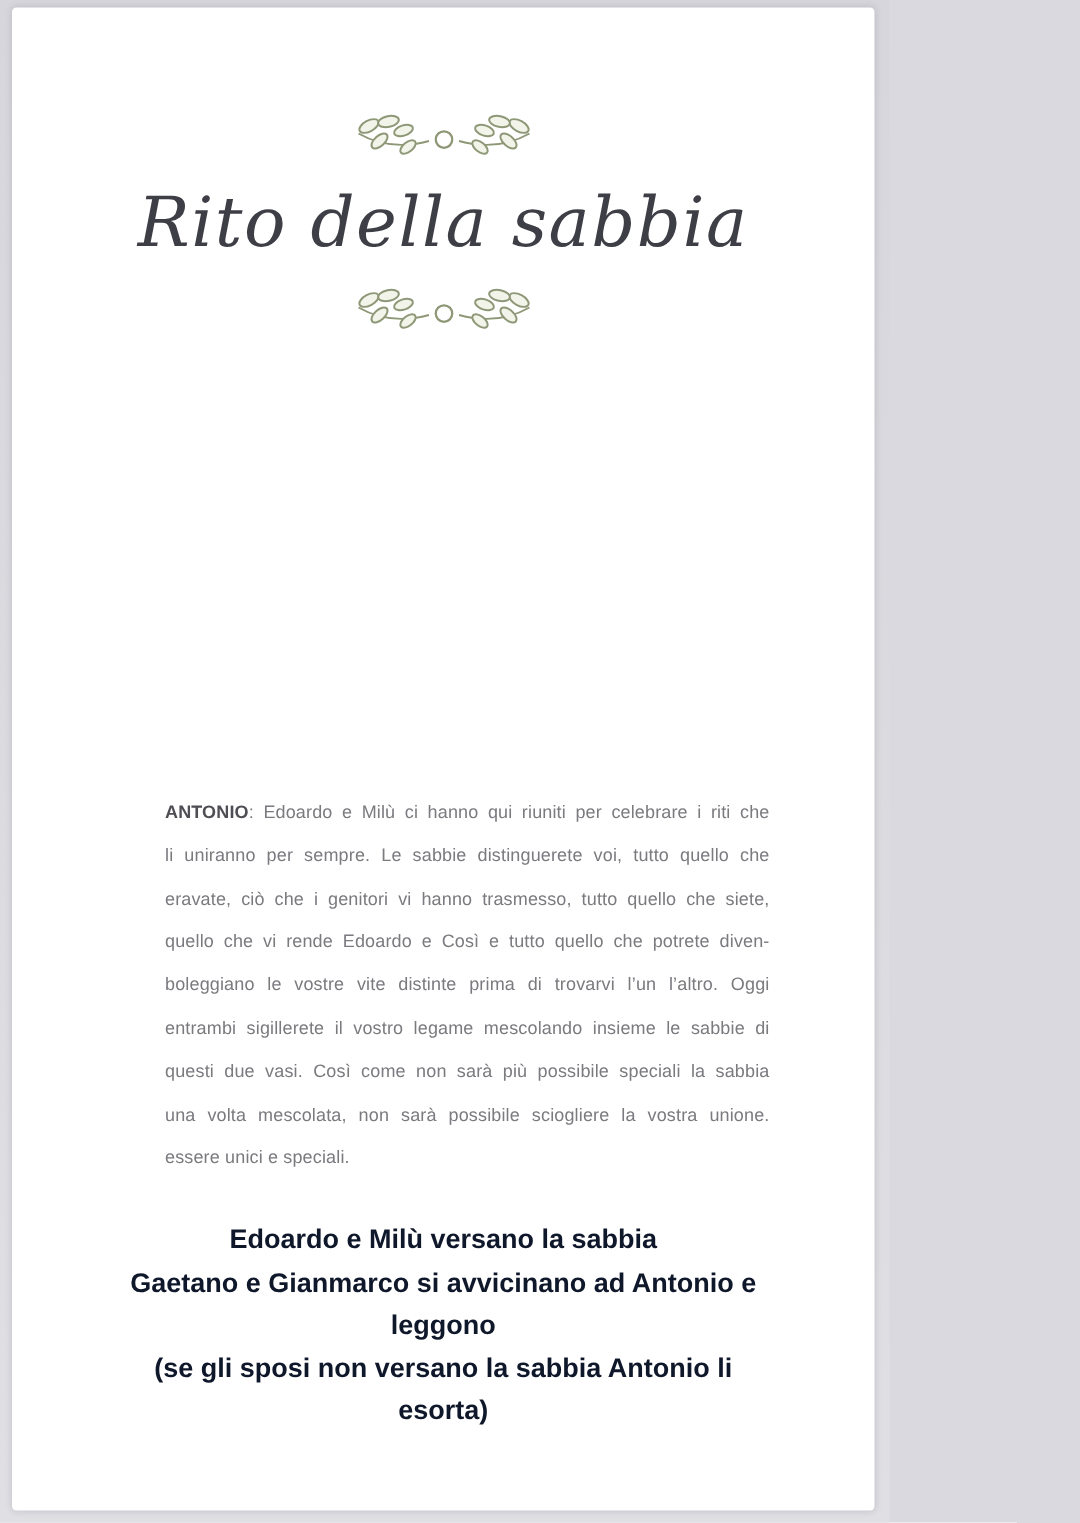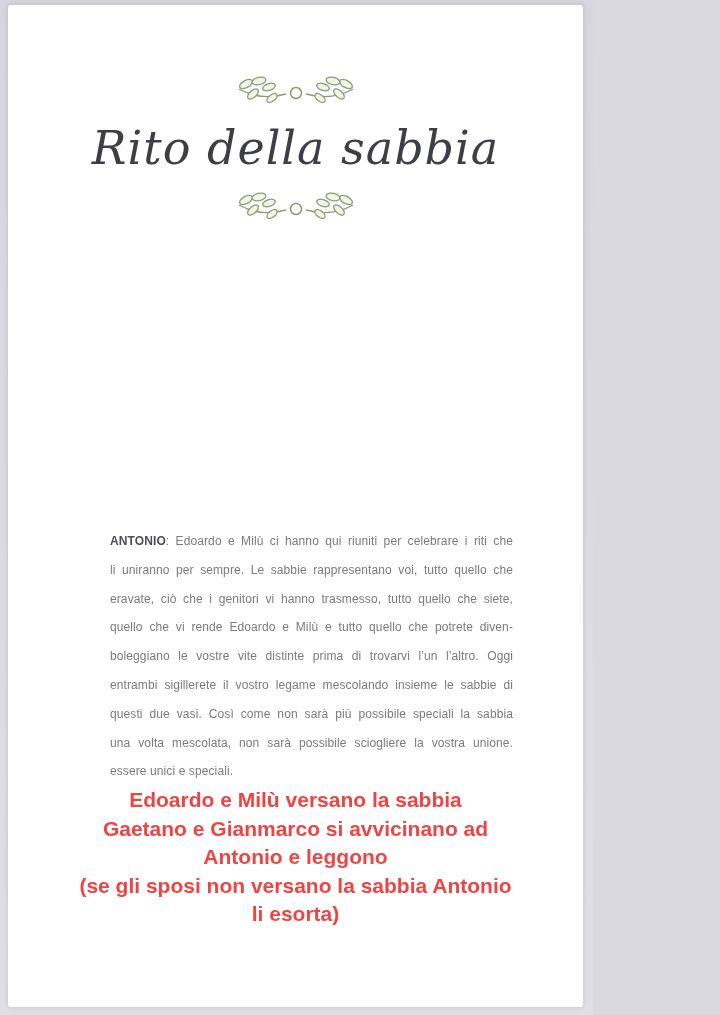--- a/index.html
+++ b/index.html
@@ -58,25 +58,25 @@
   }
   .script-paragraph .body-lines > div:last-child {
     text-align-last: left;
   }
   .speaker {
     font-weight: bold;
     color: #4e4e54;
   }
   
   .stage-directions {
-    margin-top: 0;
-    font-size: 21px;
+    margin-top: 26px;
+    font-size: 18px;
     line-height: 28.5px;
     font-weight: bold;
-    color: #ef4444;
+    color: #0f172a;
     text-align: center;
   }
 </style>
 </head>
 <body>
 
 <div class="viewport">
   <div class="page">
 
     <div class="ornament top">
@@ -105,23 +105,23 @@
         <circle cx="62" cy="18" r="5.5" fill="none" stroke="#8e9877" stroke-width="1.5"></circle>
         <use href="#sprig" transform="translate(124,0) scale(-1,1)"></use>
       </svg>
     </div>
 
     <div class="script-paragraph">
       <div class="body-line">
         <span class="speaker">ANTONIO</span><span>: Edoardo e Milù ci hanno qui riuniti per celebrare i riti che</span>
       </div>
       <div class="body-lines">
-          <div>li uniranno per sempre. Le sabbie rappresentano voi, tutto quello che</div>
+          <div>li uniranno per sempre. Le sabbie distinguerete voi, tutto quello che</div>
           <div>eravate, ciò che i genitori vi hanno trasmesso, tutto quello che siete,</div>
-          <div>quello che vi rende Edoardo e Milù e tutto quello che potrete diven-</div>
+          <div>quello che vi rende Edoardo e Così e tutto quello che potrete diven-</div>
           <div>boleggiano le vostre vite distinte prima di trovarvi l’un l’altro. Oggi</div>
           <div>entrambi sigillerete il vostro legame mescolando insieme le sabbie di</div>
           <div>questi due vasi. Così come non sarà più possibile speciali la sabbia</div>
           <div>una volta mescolata, non sarà possibile sciogliere la vostra unione.</div>
           <div>essere unici e speciali.</div>
         </div>
     </div>
 
     <div class="stage-directions">
         <div>Edoardo e Milù versano la sabbia</div>

